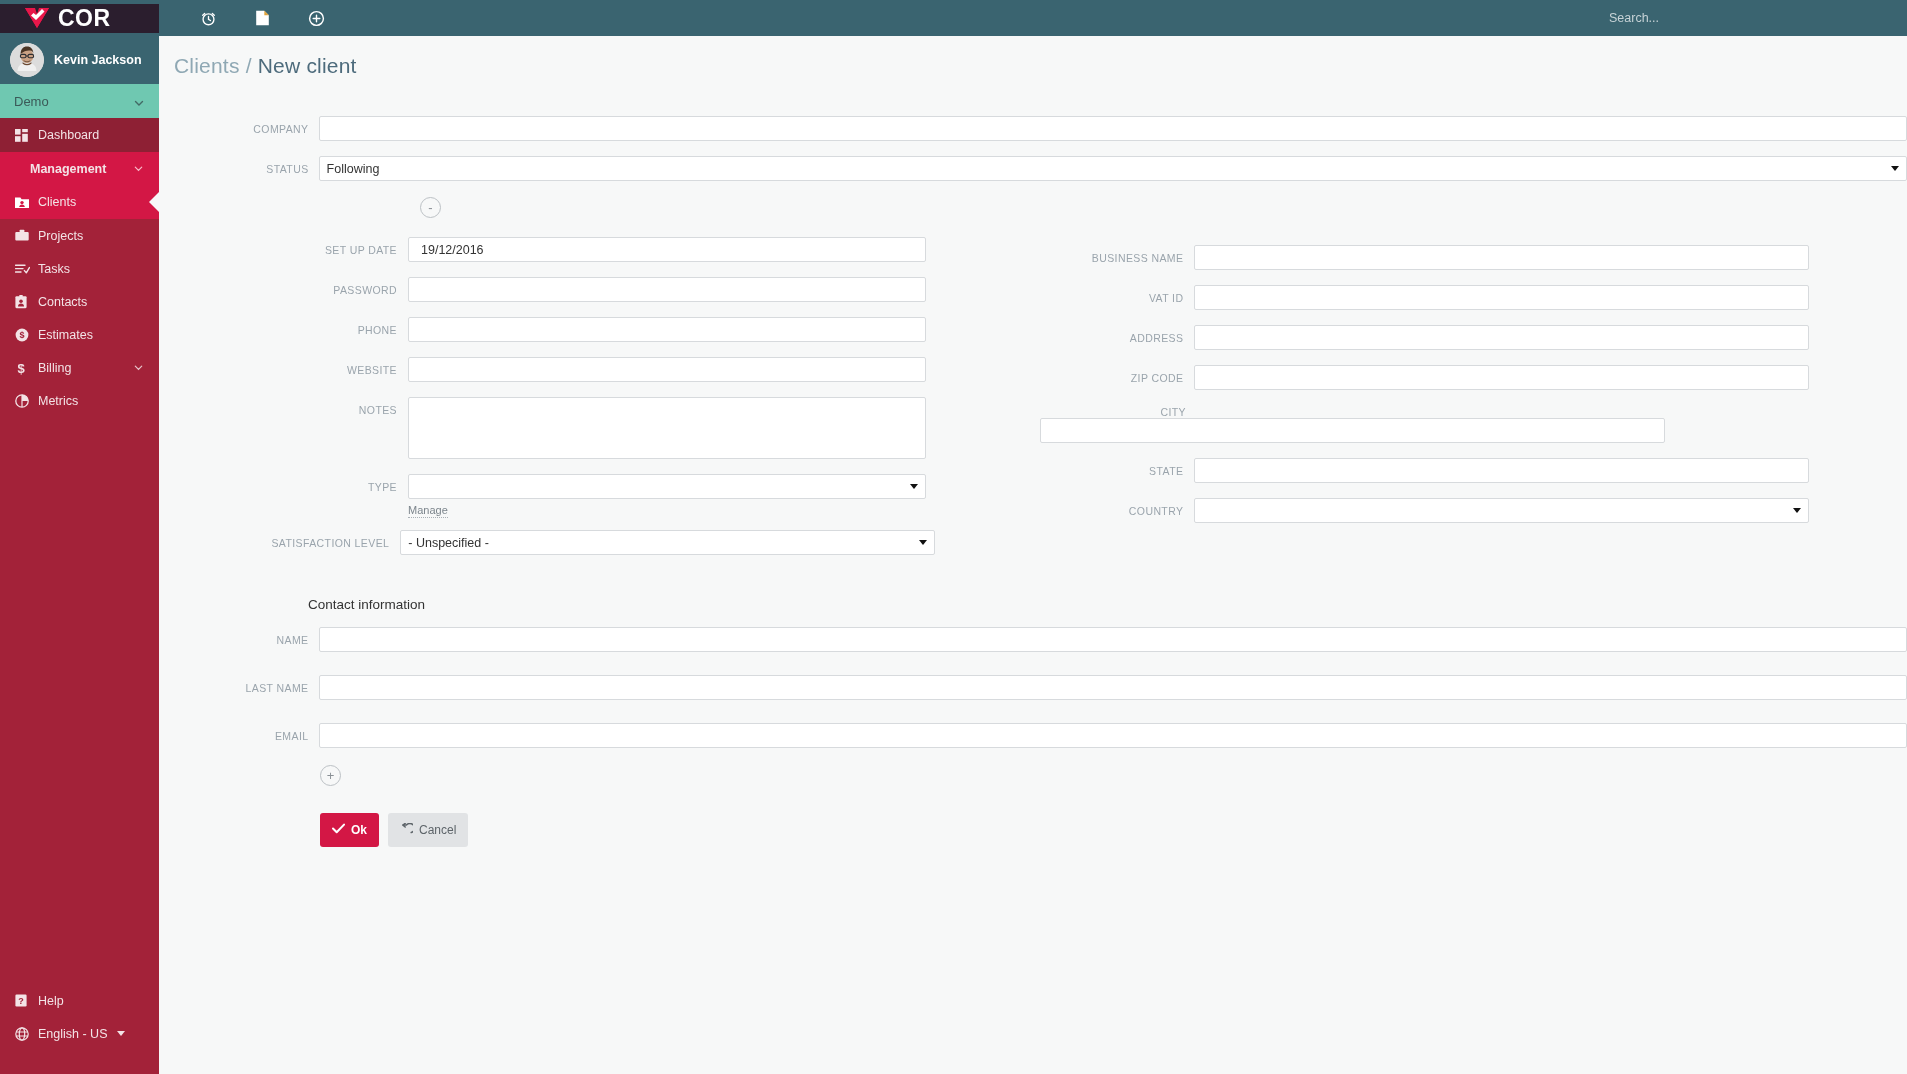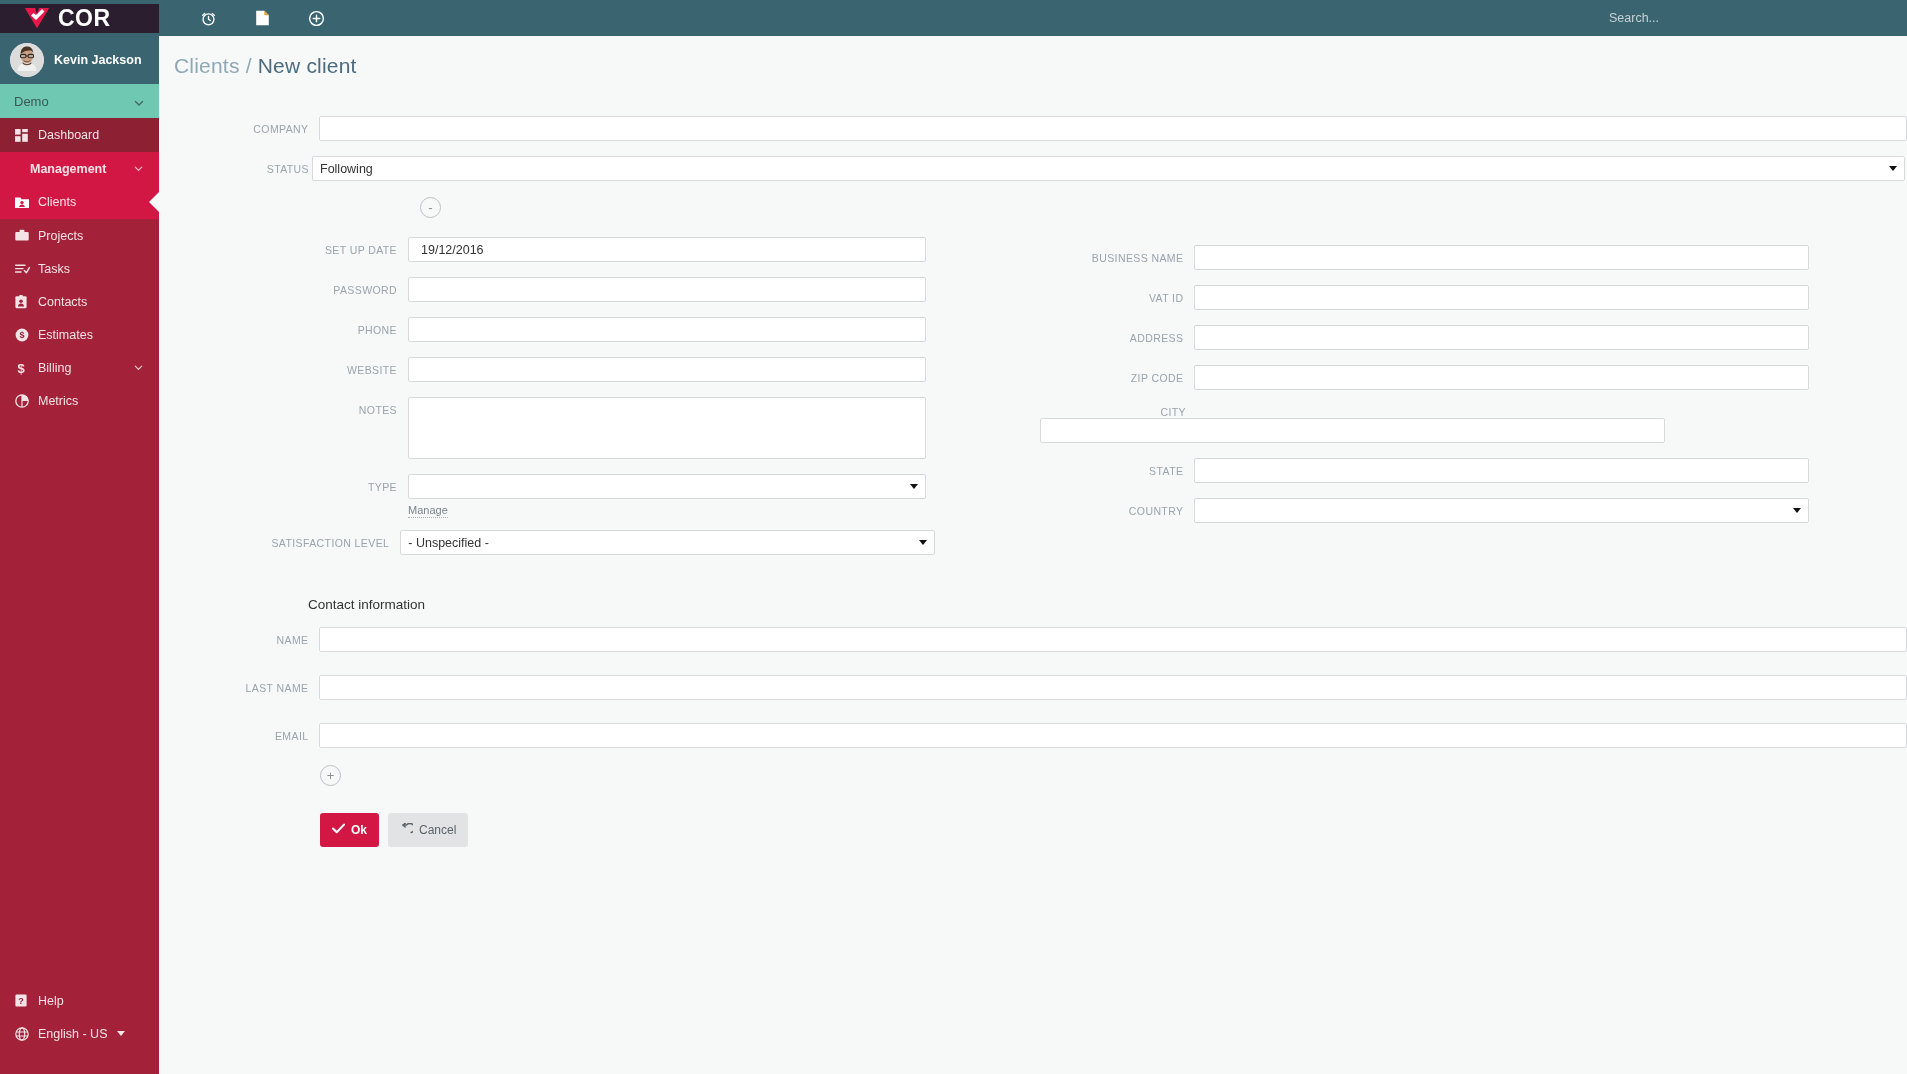--- a/index.html
+++ b/index.html
@@ -397,21 +397,21 @@
 
     <div class="row" style="margin-top:38px;">
       <div class="lbl" style="width:150px;">Company</div>
       <div class="fld" style="width:1593px; margin-left:11px;">
         <input type="text" value="" style="">
       </div>
     </div>
 
     <div class="row" style="margin-top:15px;">
       <div class="lbl" style="width:150px;">Status</div>
-      <div class="fld" style="width:1593px; margin-left:3px;">
+      <div class="fld" style="width:1593px; margin-left:10px;">
         <div class="sel">
           <span>Following</span>
           <span class="sel-caret"></span>
         </div>
       </div>
     </div>
 
     <div style="margin-top:16px; margin-left:261px;">
       <div class="circle-btn">-</div>
     </div>

